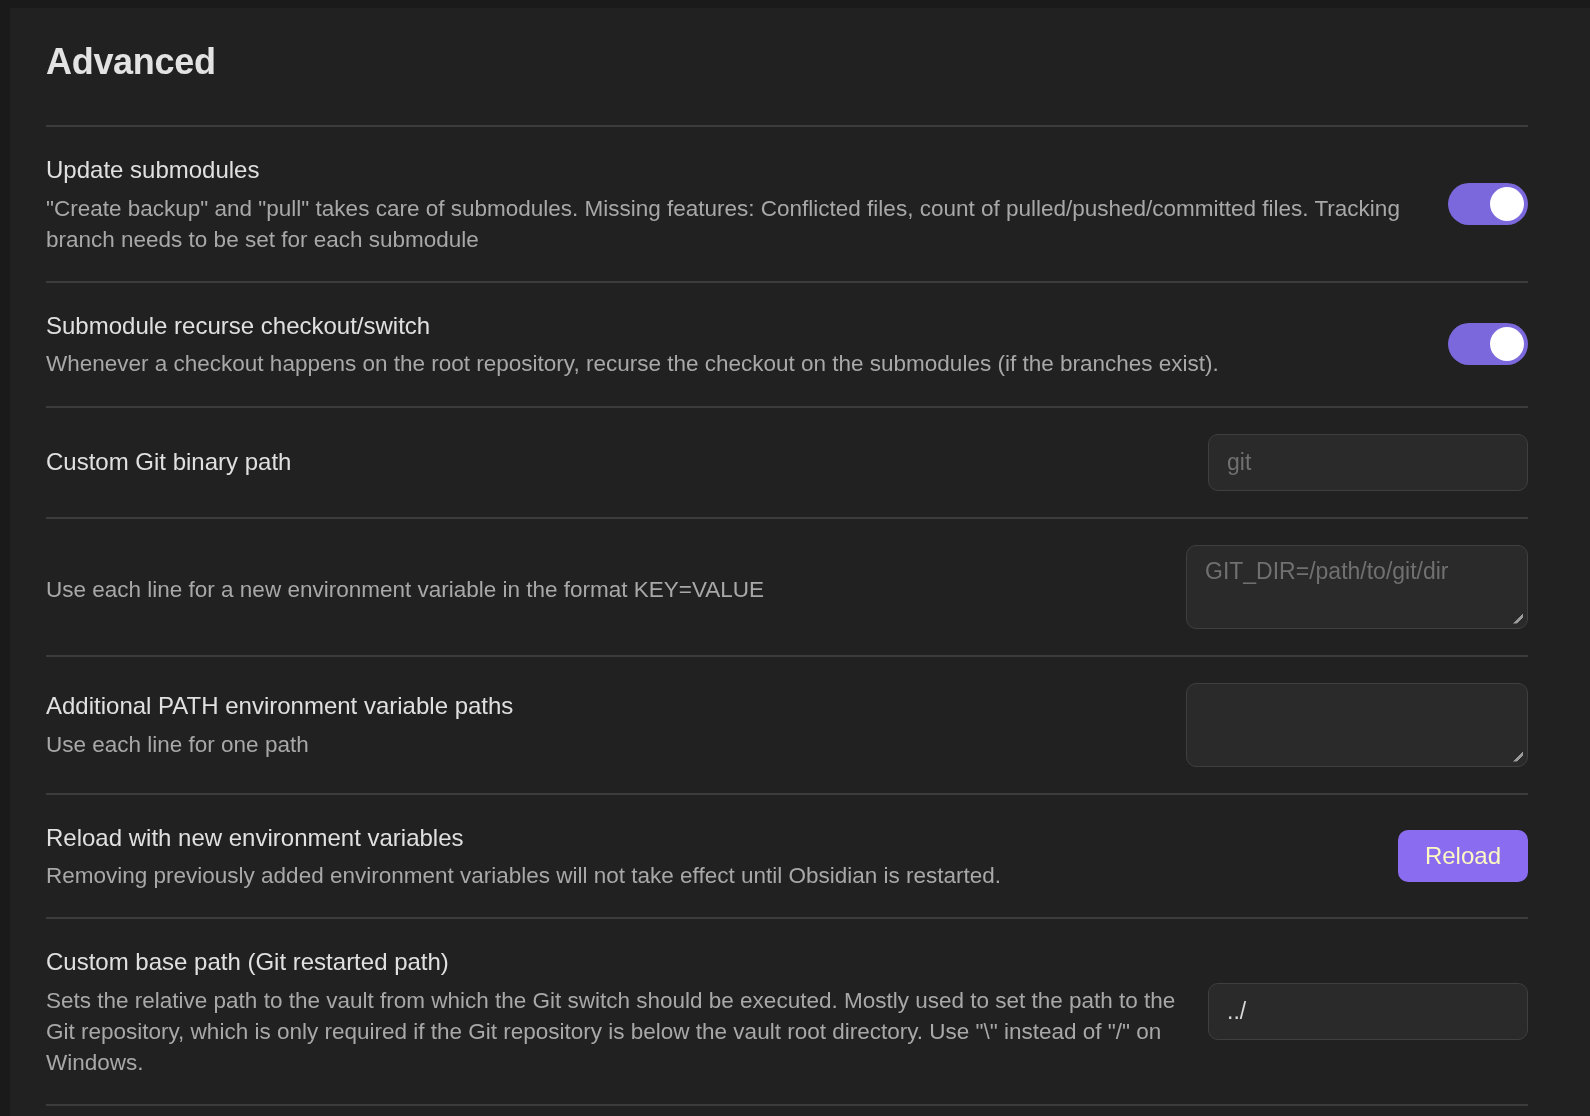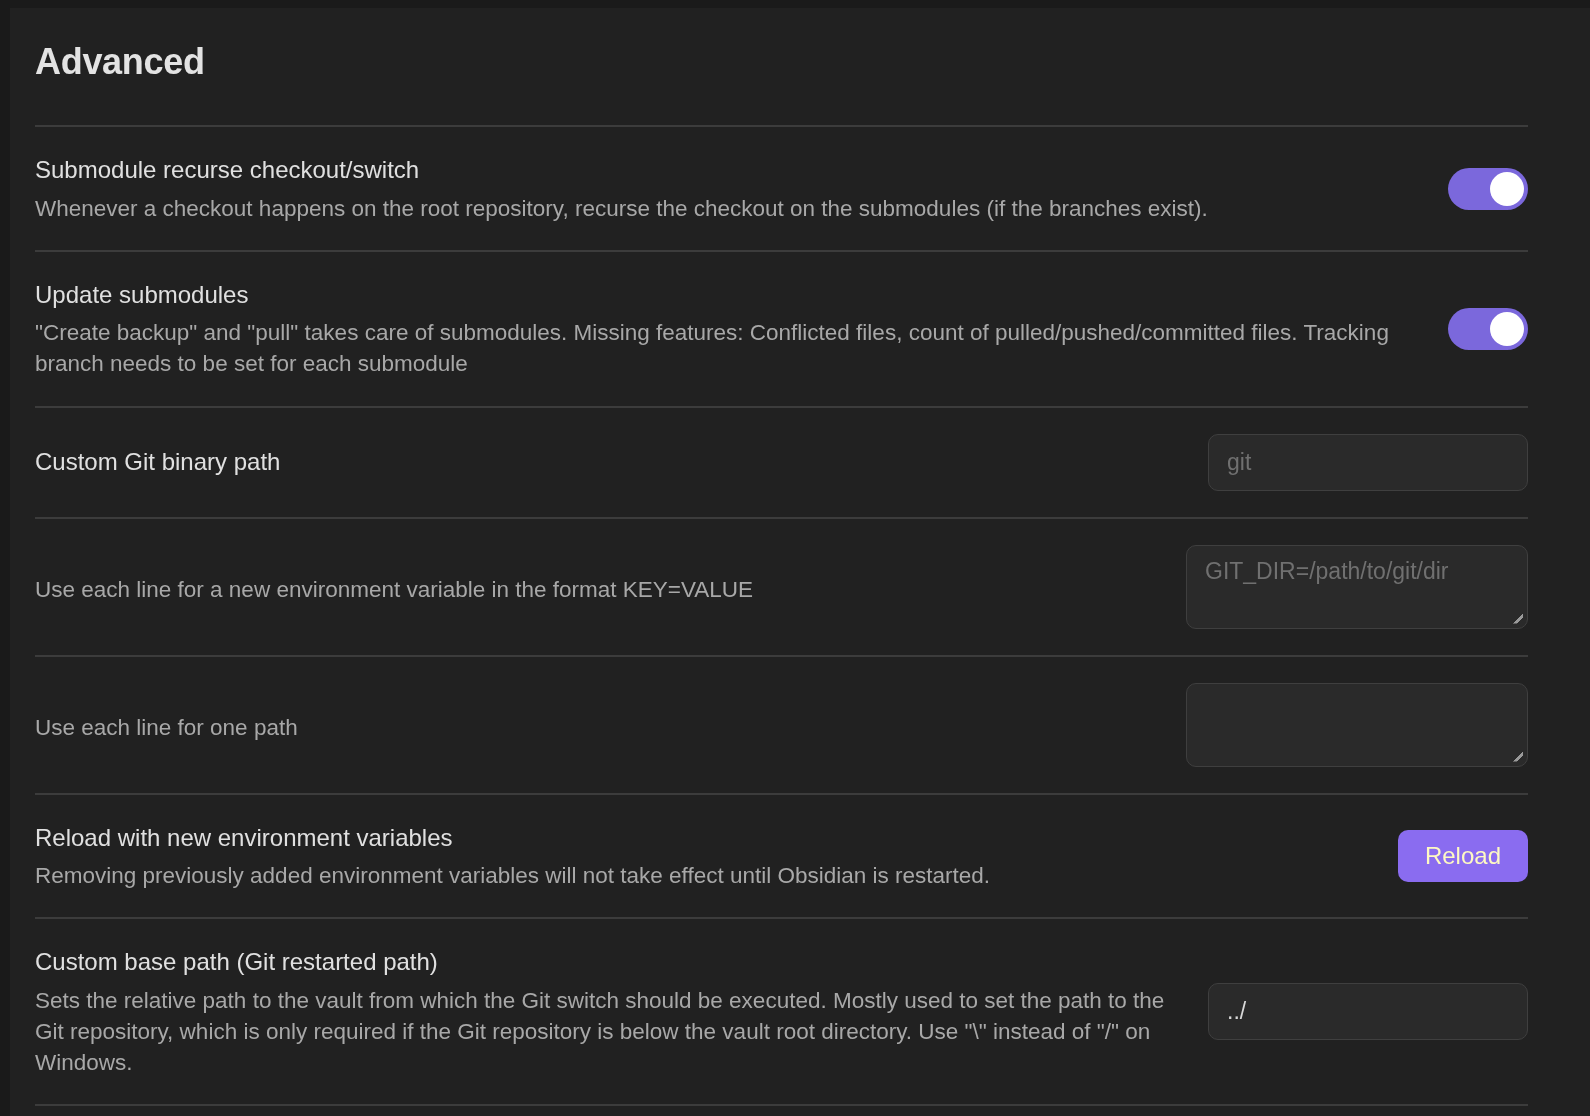--- a/index.html
+++ b/index.html
@@ -17,21 +17,21 @@
     width: 10px; height: 100%;
     background: #1a1a1a;
   }
   .edge-strip-top {
     position: absolute; left: 0; top: 0;
     width: 100%; height: 8px;
     background: #1a1a1a;
   }
   .container {
     position: relative;
-    padding: 40px 62px 0 35px;
+    padding: 40px 62px 0 46px;
   }
   h1.page-title {
     margin: 0 0 42px 0;
     font-size: 36px;
     font-weight: 700;
     color: #e3e3e3;
     letter-spacing: -0.3px;
     line-height: 1.2;
   }
   .setting-row {
@@ -134,33 +134,33 @@
 <body>
 
 <div class="edge-strip-top"></div>
 <div class="edge-strip-left"></div>
 
 <div class="container">
   <h1 class="page-title">Advanced</h1>
   <div>
       <div class="setting-row">
         <div class="setting-info">
+          <div class="setting-name">Update submodules</div>
+          <div class="setting-desc">"Create backup" and "pull" takes care of submodules. Missing features: Conflicted files, count of pulled/pushed/committed files. Tracking branch needs to be set for each submodule</div>
+        </div>
+        <div class="setting-control">
+          <div class="toggle">
+            <span class="knob"></span>
+          </div>
+        </div>
+      </div>
+      <div class="setting-row">
+        <div class="setting-info">
           <div class="setting-name">Submodule recurse checkout/switch</div>
           <div class="setting-desc">Whenever a checkout happens on the root repository, recurse the checkout on the submodules (if the branches exist).</div>
-        </div>
-        <div class="setting-control">
-          <div class="toggle">
-            <span class="knob"></span>
-          </div>
-        </div>
-      </div>
-      <div class="setting-row">
-        <div class="setting-info">
-          <div class="setting-name">Update submodules</div>
-          <div class="setting-desc">"Create backup" and "pull" takes care of submodules. Missing features: Conflicted files, count of pulled/pushed/committed files. Tracking branch needs to be set for each submodule</div>
         </div>
         <div class="setting-control">
           <div class="toggle">
             <span class="knob"></span>
           </div>
         </div>
       </div>
       <div class="setting-row">
         <div class="setting-info">
           <div class="setting-name">Custom Git binary path</div>
@@ -175,20 +175,21 @@
         </div>
         <div class="setting-control">
           <div class="textarea-wrap">
             <textarea class="textarea-input" placeholder="GIT_DIR=/path/to/git/dir" style=""></textarea>
             <div class="resize-handle"></div>
           </div>
         </div>
       </div>
       <div class="setting-row">
         <div class="setting-info">
+          <div class="setting-name">Additional PATH environment variable paths</div>
           <div class="setting-desc">Use each line for one path</div>
         </div>
         <div class="setting-control">
           <div class="textarea-wrap">
             <textarea class="textarea-input" placeholder="" style=""></textarea>
             <div class="resize-handle"></div>
           </div>
         </div>
       </div>
       <div class="setting-row">

